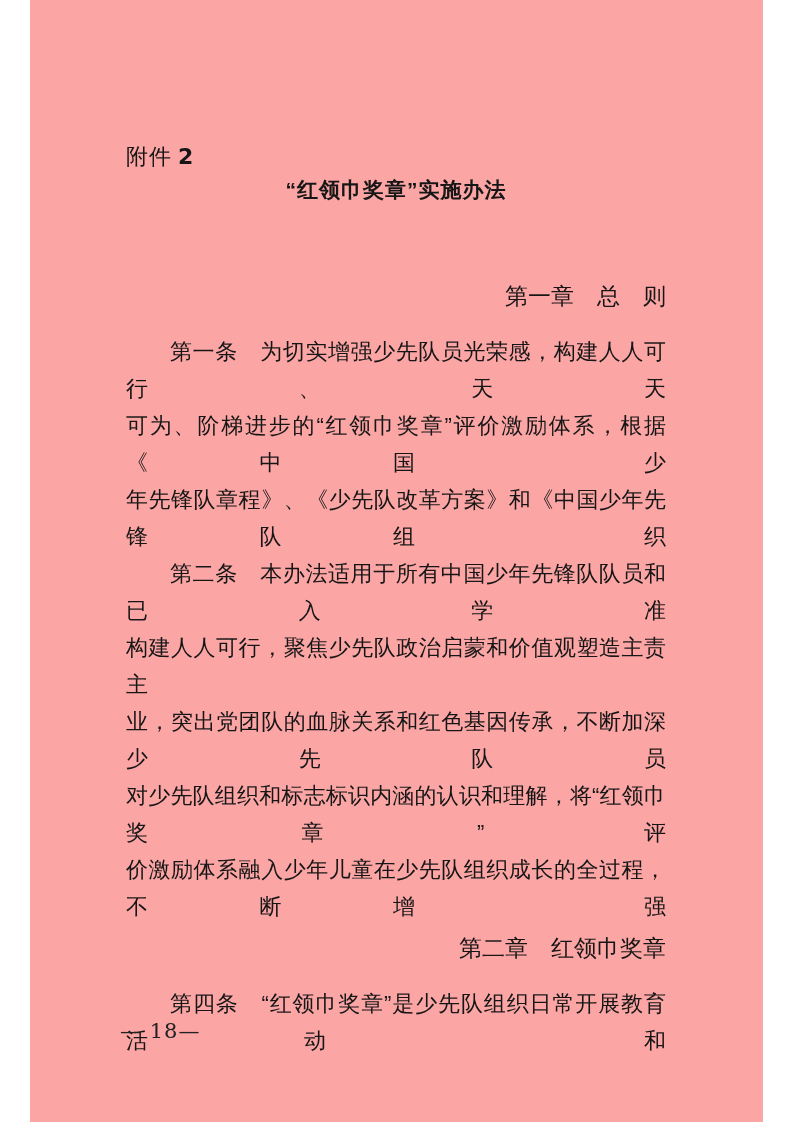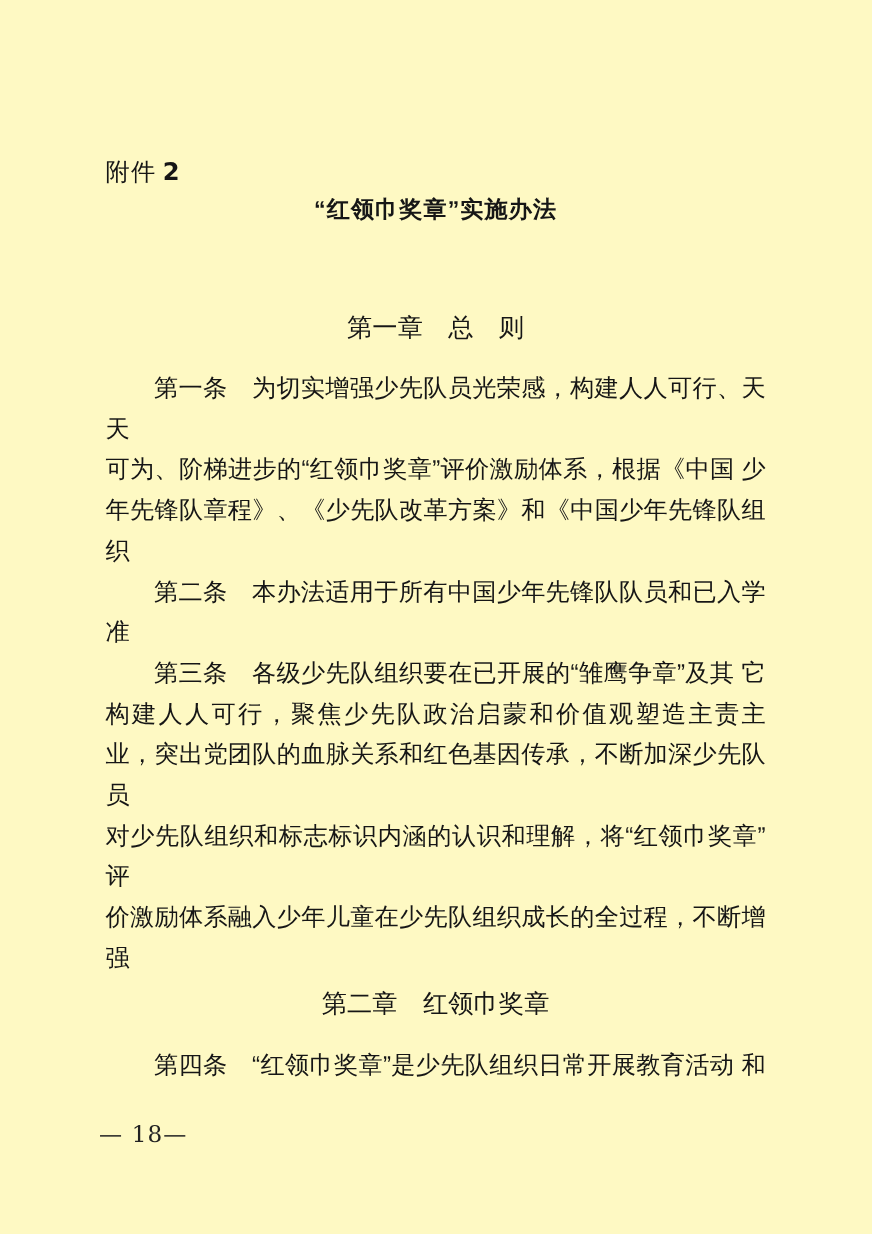--- a/index.html
+++ b/index.html
@@ -1,22 +1,22 @@
 <!DOCTYPE html>
 <html><head>
 <meta charset="utf-8">
 <style>
   * { margin: 0; padding: 0; box-sizing: border-box; }
   html, body { background: #ffffff; }
   .page {
     position: relative;
-    width: 793px;
+    width: 733px;
     height: 1122px;
     margin: 0 auto;
-    background: #fef9c3;
+    background: #fca5a5;
     color: #161616;
     font-family: "Liberation Sans", sans-serif;
     overflow: hidden;
   }
   .content { padding: 143px 97px 0 96px; }
 
   .attachment {
     font-size: 22px;
     line-height: 28px;
     letter-spacing: 1px;
@@ -29,21 +29,21 @@
 
   .doc-title {
     text-align: center;
     font-size: 21px;
     font-weight: bold;
     line-height: 38px;
     letter-spacing: 1px;
   }
 
   .chapter-heading {
-    text-align: center;
+    text-align: right;
     font-size: 23px;
     font-weight: normal;
     line-height: 30px;
   }
   .chapter-heading.first { margin-top: 72px; }
   .chapter-heading.second { margin-top: 8px; }
 
   .chapter-body { margin-top: 22px; font-size: 22px; }
   .line {
     line-height: 37px;
@@ -83,21 +83,20 @@
     <div class="chapter-body">
       <div class="para">
         <div class="line just indent">第一条　为切实增强少先队员光荣感，构建人人可行、天天</div>
         <div class="line just">可为、阶梯进步的“红领巾奖章”评价激励体系，根据《中国 少</div>
         <div class="line just">年先锋队章程》、《少先队改革方案》和《中国少年先锋队组 织</div>
       </div>
       <div class="para">
         <div class="line just indent">第二条　本办法适用于所有中国少年先锋队队员和已入学准</div>
       </div>
       <div class="para">
-        <div class="line just indent">第三条　各级少先队组织要在已开展的“雏鹰争章”及其 它</div>
         <div class="line just">构建人人可行，聚焦少先队政治启蒙和价值观塑造主责主</div>
         <div class="line just">业，突出党团队的血脉关系和红色基因传承，不断加深少先队员</div>
         <div class="line just">对少先队组织和标志标识内涵的认识和理解，将“红领巾奖章” 评</div>
         <div class="line just">价激励体系融入少年儿童在少先队组织成长的全过程，不断增 强</div>
       </div>
     </div>
 
     <div class="chapter-heading second">第二章　红领巾奖章</div>
 
     <div class="chapter-body">

